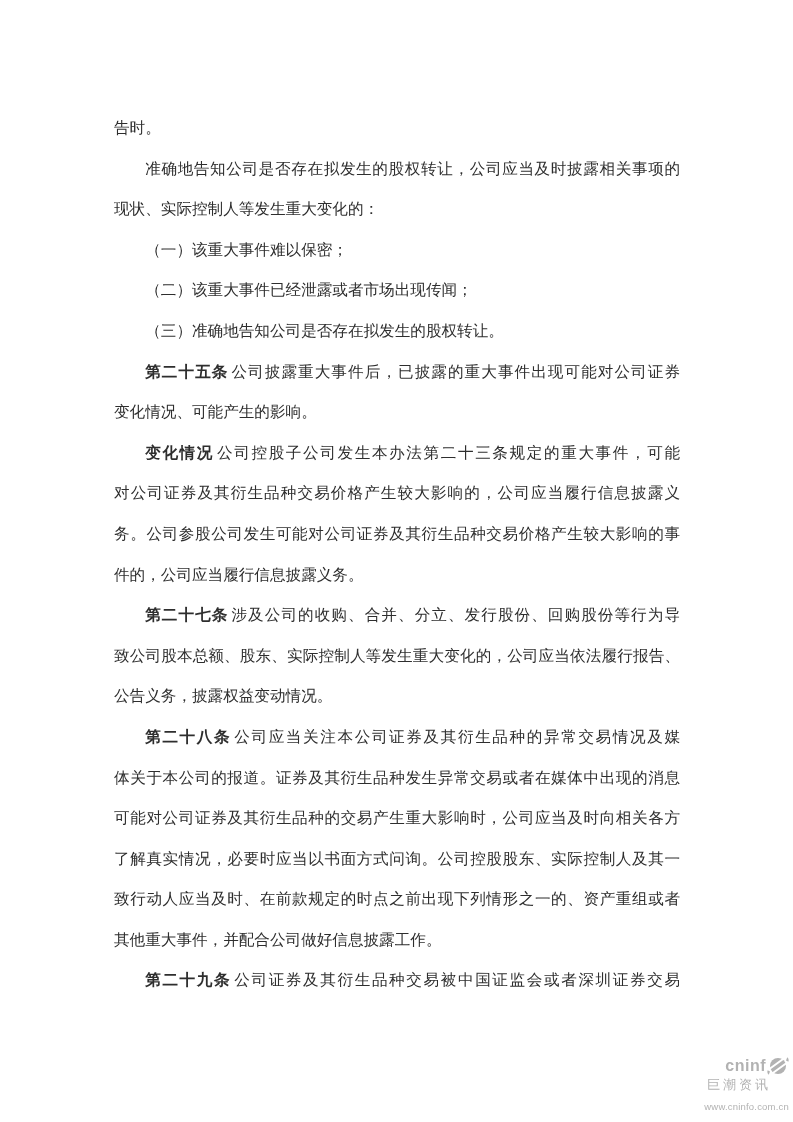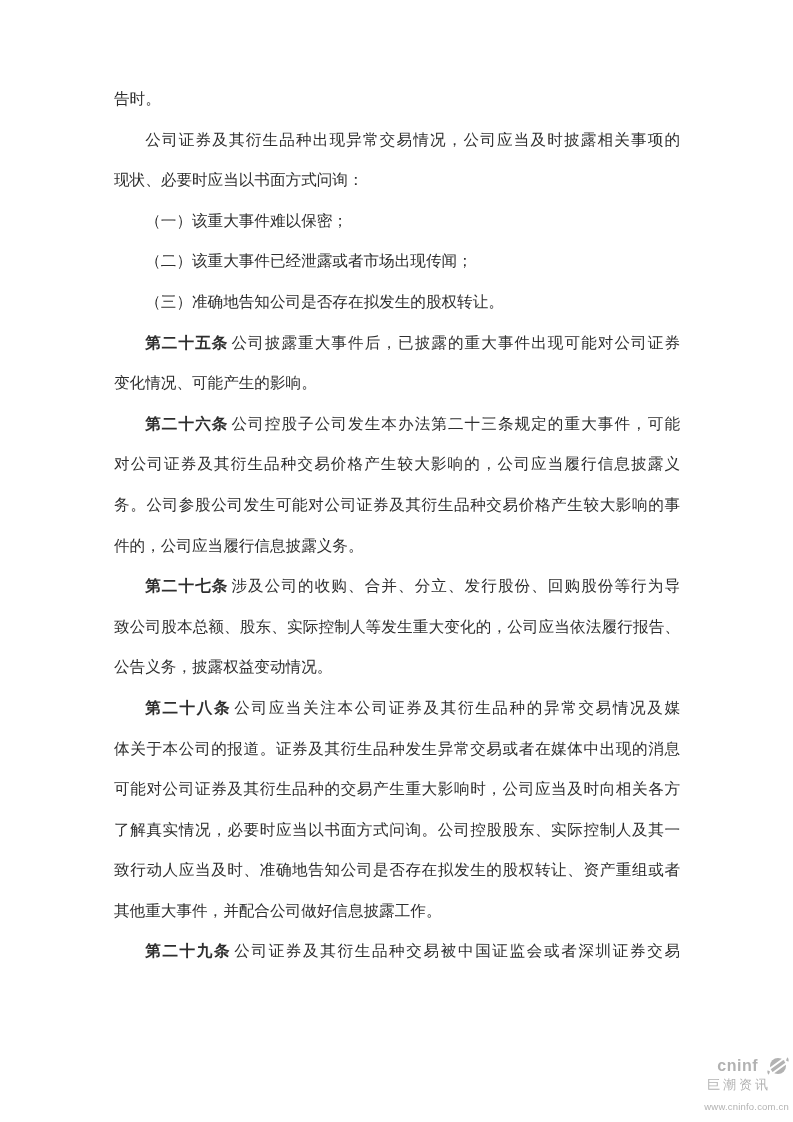--- a/index.html
+++ b/index.html
@@ -6,21 +6,21 @@
   body {
     width: 793px; height: 1122px;
     background: #ffffff;
     position: relative;
     overflow: hidden;
     font-family: "Liberation Serif", "DejaVu Serif", serif;
     color: #2e2e2e;
   }
   .doc {
     position: absolute;
-    top: 79px; left: 114px;
+    top: 108px; left: 114px;
     width: 566px;
     font-size: 15.6px;
     line-height: 40.6px;
   }
   .para { margin: 0; }
   .line {
     height: 40.6px;
     text-align: justify;
     text-align-last: left;
     white-space: normal;
@@ -33,21 +33,21 @@
     right: 4px; bottom: 10px;
     color: #b2b2b2;
     font-family: "Liberation Sans", "DejaVu Sans", sans-serif;
     text-align: right;
     user-select: none;
   }
   .brandrow {
     display: flex;
     align-items: center;
     justify-content: flex-end;
-    gap: 9px;
+    gap: 1px;
     line-height: 1;
   }
   .brand {
     font-weight: 700;
     font-size: 16px;
     letter-spacing: 0.5px;
   }
   .cn {
     font-size: 13px;
     letter-spacing: 3px;
@@ -62,53 +62,53 @@
   }
 </style>
 </head>
 <body>
 
 <div class="doc">
     <div class="para">
       <div class="line">告时。</div>
     </div>
     <div class="para">
-      <div class="line fill indent">公司证券及其衍生品种出现异常交易情况，公司应当及时披露相关事项的</div>
-      <div class="line">现状、必要时应当以书面方式问询：</div>
+      <div class="line fill indent">准确地告知公司是否存在拟发生的股权转让，公司应当及时披露相关事项的</div>
+      <div class="line">现状、实际控制人等发生重大变化的：</div>
     </div>
     <div class="para">
       <div class="line indent">（一）该重大事件难以保密；</div>
     </div>
     <div class="para">
       <div class="line indent">（二）该重大事件已经泄露或者市场出现传闻；</div>
     </div>
     <div class="para">
       <div class="line indent">（三）准确地告知公司是否存在拟发生的股权转让。</div>
     </div>
     <div class="para">
       <div class="line fill indent"><span class="lead">第二十五条</span>公司披露重大事件后，已披露的重大事件出现可能对公司证券</div>
       <div class="line">变化情况、可能产生的影响。</div>
     </div>
     <div class="para">
-      <div class="line fill indent"><span class="lead">第二十六条</span>公司控股子公司发生本办法第二十三条规定的重大事件，可能</div>
+      <div class="line fill indent"><span class="lead">变化情况</span>公司控股子公司发生本办法第二十三条规定的重大事件，可能</div>
       <div class="line fill">对公司证券及其衍生品种交易价格产生较大影响的，公司应当履行信息披露义</div>
       <div class="line fill">务。公司参股公司发生可能对公司证券及其衍生品种交易价格产生较大影响的事</div>
       <div class="line">件的，公司应当履行信息披露义务。</div>
     </div>
     <div class="para">
       <div class="line fill indent"><span class="lead">第二十七条</span>涉及公司的收购、合并、分立、发行股份、回购股份等行为导</div>
       <div class="line fill">致公司股本总额、股东、实际控制人等发生重大变化的，公司应当依法履行报告、</div>
       <div class="line">公告义务，披露权益变动情况。</div>
     </div>
     <div class="para">
       <div class="line fill indent"><span class="lead">第二十八条</span>公司应当关注本公司证券及其衍生品种的异常交易情况及媒</div>
       <div class="line fill">体关于本公司的报道。证券及其衍生品种发生异常交易或者在媒体中出现的消息</div>
       <div class="line fill">可能对公司证券及其衍生品种的交易产生重大影响时，公司应当及时向相关各方</div>
       <div class="line fill">了解真实情况，必要时应当以书面方式问询。公司控股股东、实际控制人及其一</div>
-      <div class="line fill">致行动人应当及时、准确地告知公司是否存在拟发生的股权转让、资产重组或者</div>
+      <div class="line fill">致行动人应当及时、在前款规定的时点之前出现下列情形之一的、资产重组或者</div>
       <div class="line">其他重大事件，并配合公司做好信息披露工作。</div>
     </div>
     <div class="para">
       <div class="line fill indent"><span class="lead">第二十九条</span>公司证券及其衍生品种交易被中国证监会或者深圳证券交易</div>
     </div>
   </div>
 
 <div class="watermark">
   <div class="brandrow">
     <span class="brand">cninf</span>

